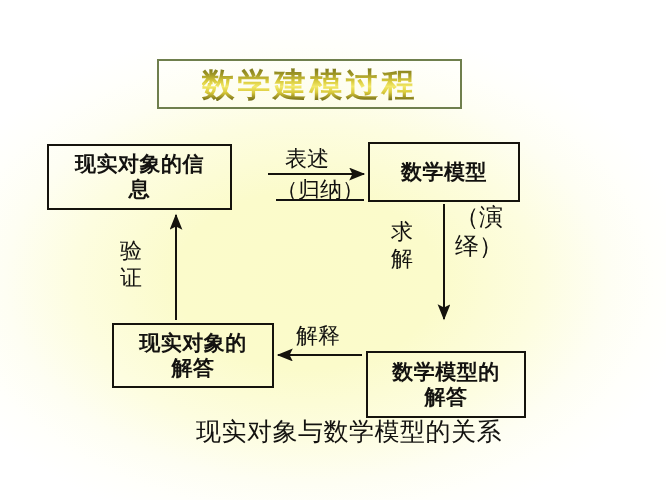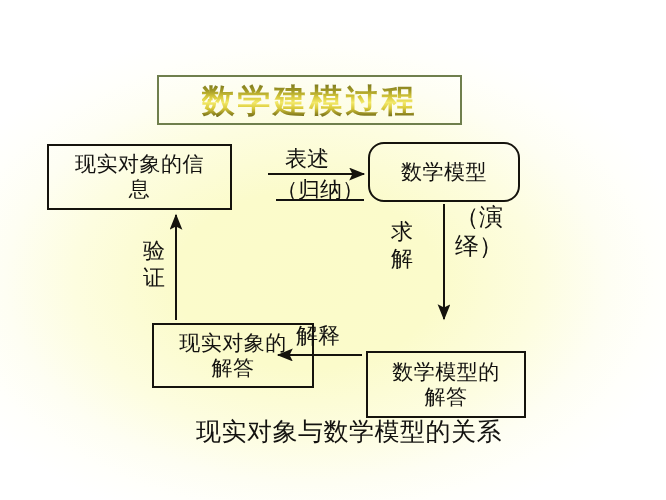--- a/index.html
+++ b/index.html
@@ -34,21 +34,20 @@
     left: 157px;
     top: 59px;
     width: 305px;
     height: 50px;
     border: 2px solid #6f7f4d;
     box-sizing: border-box;
     background: transparent;
     display: flex;
     align-items: center;
     justify-content: center;
-    margin-top: 16px;
   }
   #title-text {
     font-family: "DejaVu Serif", "Liberation Serif", serif;
     font-weight: bold;
     font-size: 33px;
     letter-spacing: 3px;
     line-height: 1;
     background: linear-gradient(to bottom,
         #7d7a20 0%,
         #9d9524 18%,
@@ -73,26 +72,27 @@
     background: transparent;
     display: flex;
     align-items: center;
     justify-content: center;
     text-align: center;
     font-family: "DejaVu Serif", "Liberation Serif", serif;
     color: #131210;
     font-size: 21px;
     line-height: 1.18;
     letter-spacing: 0.5px;
+    font-weight: bold;
   }
   .node span { display: block; padding: 0 4px; }
 
   #node-info      { left: 47px;  top: 144px; width: 185px; height: 66px; }
-  #node-model     { left: 368px; top: 142px; width: 152px; height: 60px; border-radius: 16px; }
-  #node-realans   { left: 112px; top: 323px; width: 162px; height: 65px; margin-left: 40px; }
+  #node-model     { left: 368px; top: 142px; width: 152px; height: 60px; }
+  #node-realans   { left: 112px; top: 323px; width: 162px; height: 65px; }
   #node-modelans  { left: 366px; top: 323px; width: 160px; height: 67px; margin-top: 28px; }
 
   
   #arrows {
     position: absolute;
     left: 0; top: 0;
     width: 666px; height: 500px;
     pointer-events: none;
   }
 
@@ -107,21 +107,21 @@
   }
   .alabel.vert {
     white-space: normal;
     width: 22px;
     text-align: center;
     line-height: 1.22;
   }
 
   #label-biaoshu { left: 285px; top: 147px; }
   #label-guina   { left: 276px; top: 178px; text-decoration: underline; }
-  #label-yanzhen { left: 143px; top: 238px; }
+  #label-yanzhen { left: 120px; top: 238px; }
   #label-qiujie  { left: 391px; top: 219px; }
   #label-yanyi   { left: 455px; top: 203px; font-size: 24px; }
   #label-jieshi  { left: 296px; top: 324px; }
 
   
   #caption {
     position: absolute;
     left: 16px;
     top: 415px;
     width: 666px;

